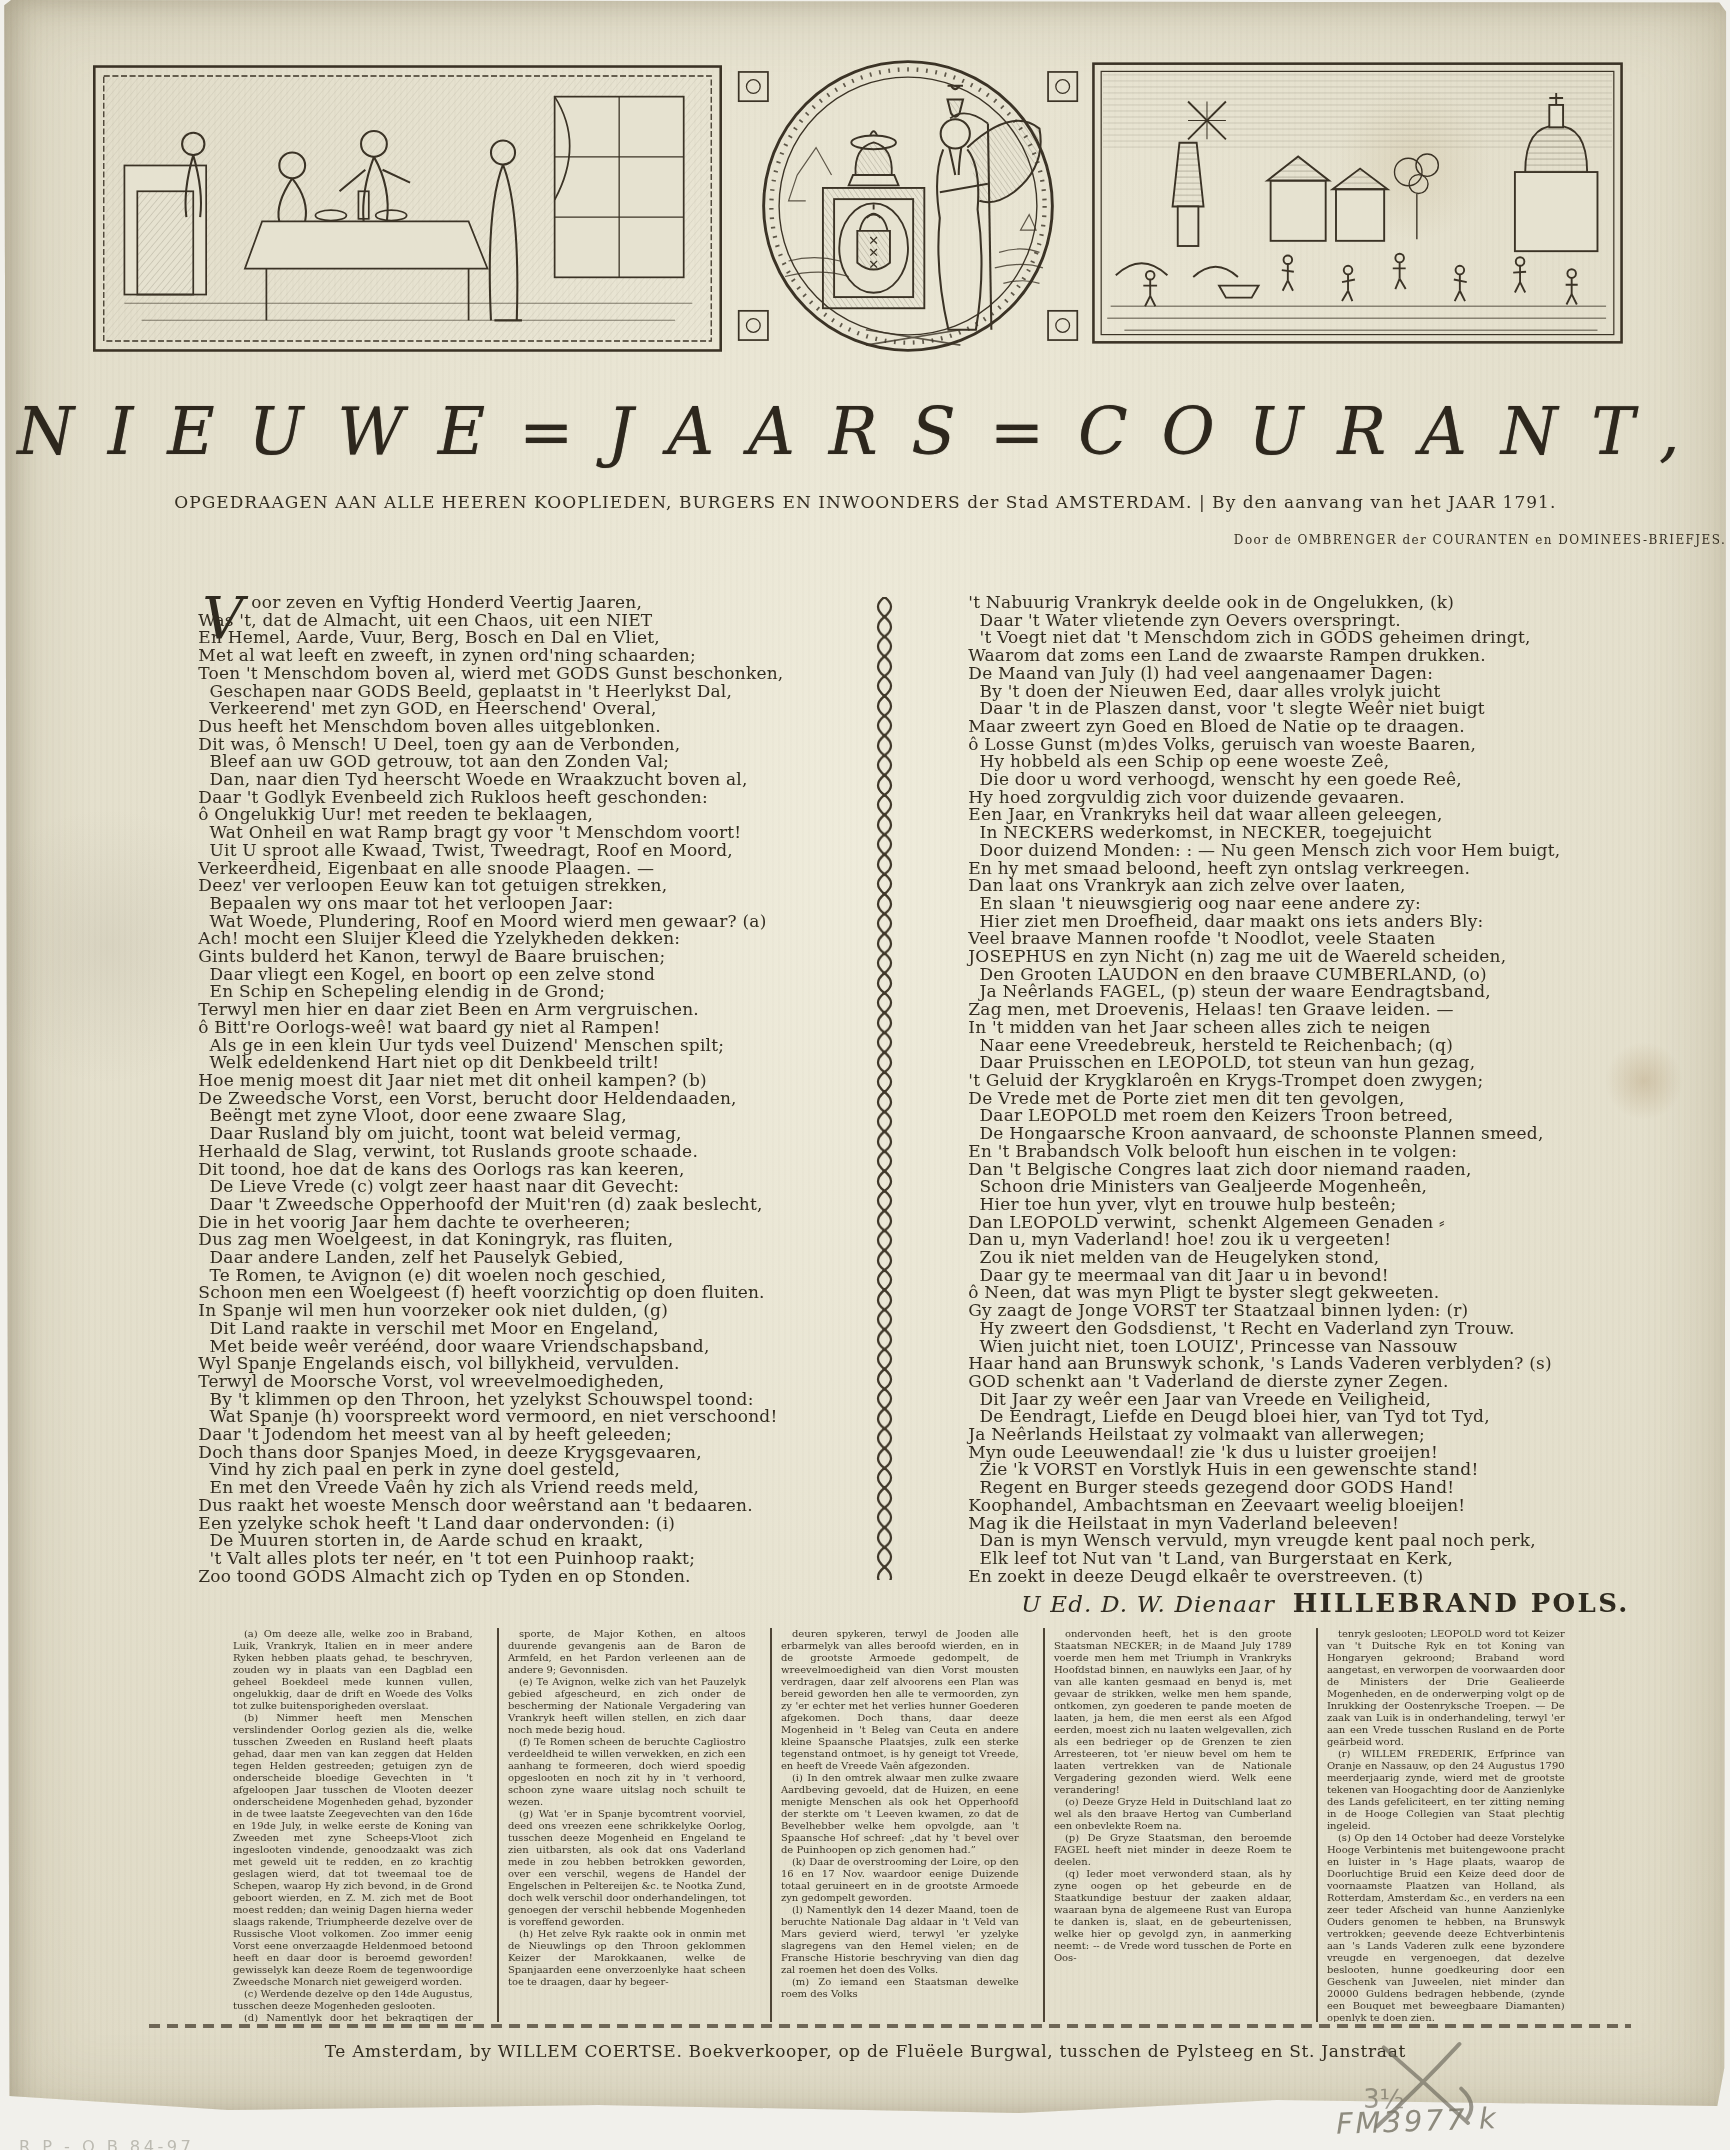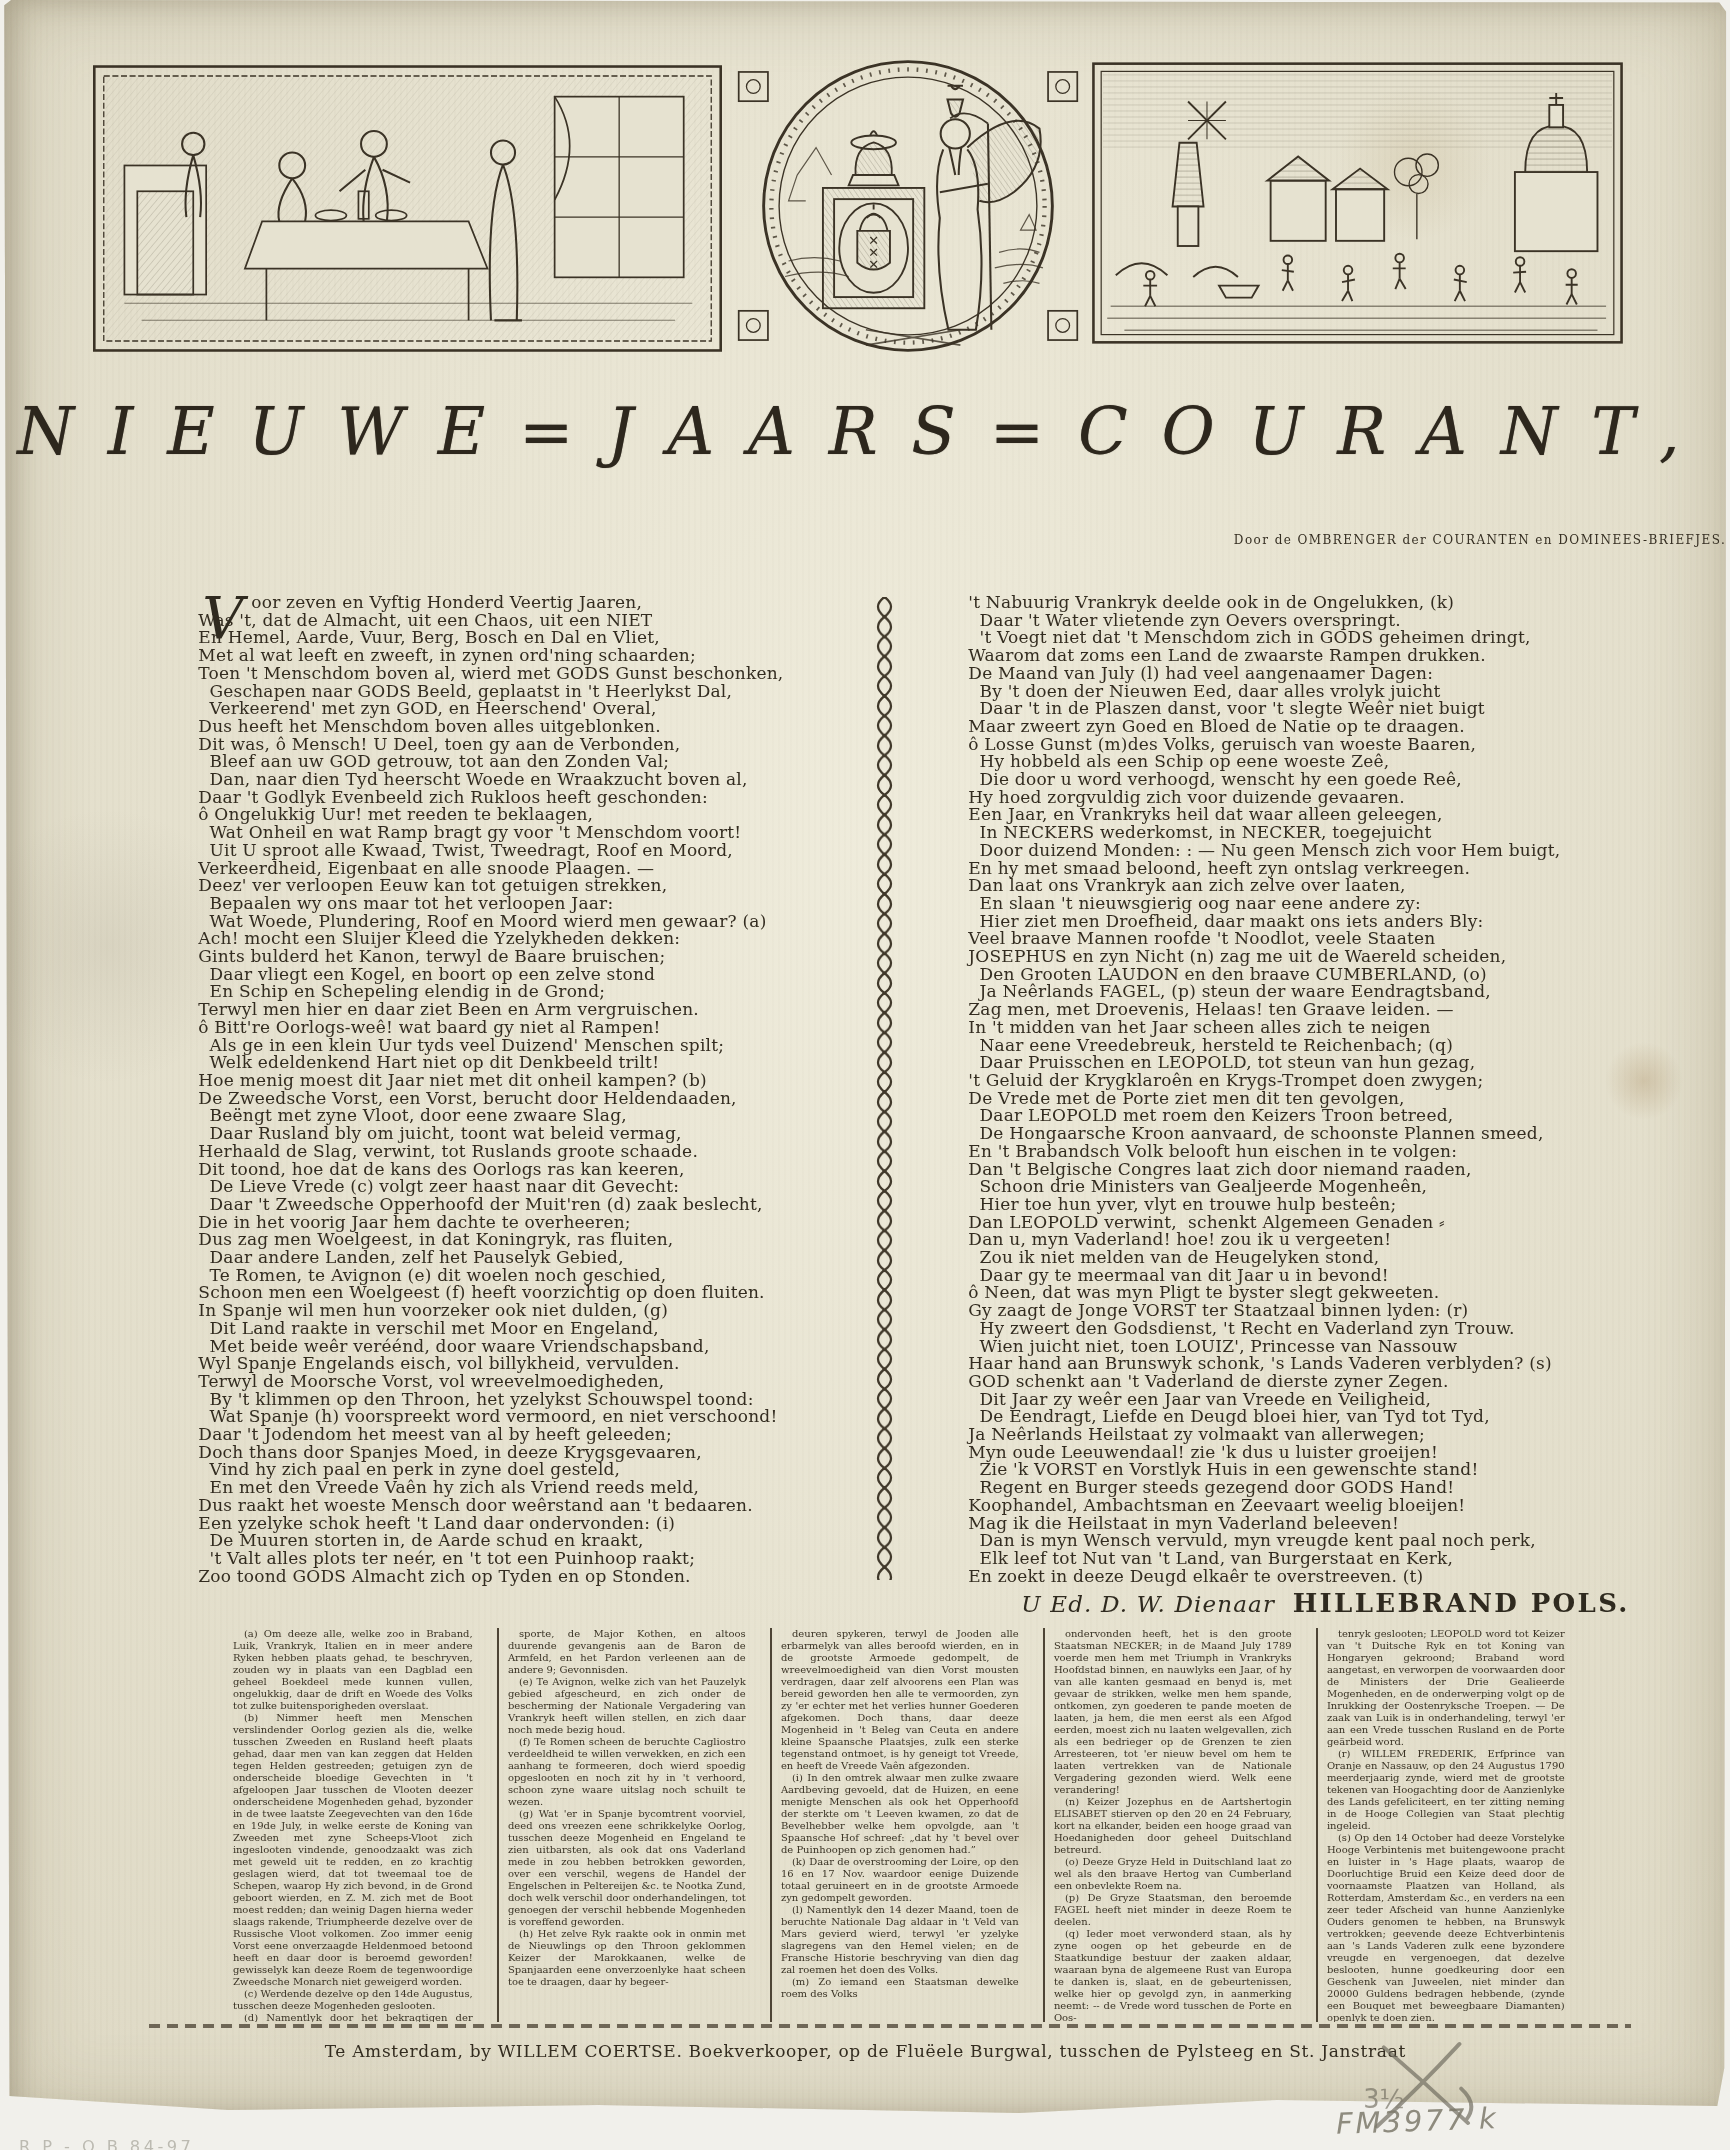--- a/index.html
+++ b/index.html
@@ -272,20 +272,21 @@
               <circle r="5" cy="-18"></circle>
               <line y1="-13" y2="6"></line>
               <path d="M0,6 L-6,18 M0,6 L6,18 M-8,-6 L8,-6"></path>
             </g>
           <path d="M150,262 L196,262 L188,276 L158,276 Z"></path>
         </g>
       </svg>
     </div>
 
     <div class="title">NIEUWE=JAARS=COURANT,</div>
+    <div class="dedication1">OPGEDRAAGEN AAN ALLE HEEREN KOOPLIEDEN, BURGERS EN INWOONDERS der Stad AMSTERDAM. | By den aanvang van het JAAR 1791.</div>
     <div class="dedication2">Door de OMBRENGER der COURANTEN en DOMINEES-BRIEFJES.</div>
 
     <div class="dropcap">V</div>
     <div class="poem-col poem-left">
         <div class="vline">oor zeven en Vyftig Honderd Veertig Jaaren,</div>
         <div class="vline">Was 't, dat de Almacht, uit een Chaos, uit een NIET</div>
         <div class="vline">En Hemel, Aarde, Vuur, Berg, Bosch en Dal en Vliet,</div>
         <div class="vline">Met al wat leeft en zweeft, in zynen ord'ning schaarden;</div>
         <div class="vline">Toen 't Menschdom boven al, wierd met GODS Gunst beschonken,</div>
         <div class="vline">  Geschapen naar GODS Beeld, geplaatst in 't Heerlykst Dal,</div>
@@ -436,21 +437,20 @@
         </div>
       <div class="fn-col">
           <div class="fn-para">deuren spykeren, terwyl de Jooden alle erbarmelyk van alles beroofd wierden, en in de grootste Armoede gedompelt, de wreevelmoedigheid van dien Vorst mousten verdragen, daar zelf alvoorens een Plan was bereid geworden hen alle te vermoorden, zyn zy 'er echter met het verlies hunner Goederen afgekomen. Doch thans, daar deeze Mogenheid in 't Beleg van Ceuta en andere kleine Spaansche Plaatsjes, zulk een sterke tegenstand ontmoet, is hy geneigt tot Vreede, en heeft de Vreede Vaên afgezonden.</div>
           <div class="fn-para">(i) In den omtrek alwaar men zulke zwaare Aardbeving gevoeld, dat de Huizen, en eene menigte Menschen als ook het Opperhoofd der sterkte om 't Leeven kwamen, zo dat de Bevelhebber welke hem opvolgde, aan 't Spaansche Hof schreef: „dat hy 't bevel over de Puinhoopen op zich genomen had.”</div>
           <div class="fn-para">(k) Daar de overstrooming der Loire, op den 16 en 17 Nov. waardoor eenige Duizende totaal geruineert en in de grootste Armoede zyn gedompelt geworden.</div>
           <div class="fn-para">(l) Namentlyk den 14 dezer Maand, toen de beruchte Nationale Dag aldaar in 't Veld van Mars gevierd wierd, terwyl 'er yzelyke slagregens van den Hemel vielen; en de Fransche Historie beschryving van dien dag zal roemen het doen des Volks.</div>
           <div class="fn-para">(m) Zo iemand een Staatsman dewelke roem des Volks</div>
         </div>
       <div class="fn-col">
           <div class="fn-para">ondervonden heeft, het is den groote Staatsman NECKER; in de Maand July 1789 voerde men hem met Triumph in Vrankryks Hoofdstad binnen, en nauwlyks een Jaar, of hy van alle kanten gesmaad en benyd is, met gevaar de strikken, welke men hem spande, ontkomen, zyn goederen te pande moeten de laaten, ja hem, die men eerst als een Afgod eerden, moest zich nu laaten welgevallen, zich als een bedrieger op de Grenzen te zien Arresteeren, tot 'er nieuw bevel om hem te laaten vertrekken van de Nationale Vergadering gezonden wierd. Welk eene verandering!</div>
-          <div class="fn-para">(n) Keizer Jozephus en de Aartshertogin ELISABET stierven op den 20 en 24 February, kort na elkander, beiden een hooge graad van Hoedanigheden door geheel Duitschland betreurd.</div>
           <div class="fn-para">(o) Deeze Gryze Held in Duitschland laat zo wel als den braave Hertog van Cumberland een onbevlekte Roem na.</div>
           <div class="fn-para">(p) De Gryze Staatsman, den beroemde FAGEL heeft niet minder in deeze Roem te deelen.</div>
           <div class="fn-para">(q) Ieder moet verwonderd staan, als hy zyne oogen op het gebeurde en de Staatkundige bestuur der zaaken aldaar, waaraan byna de algemeene Rust van Europa te danken is, slaat, en de gebeurtenissen, welke hier op gevolgd zyn, in aanmerking neemt: -- de Vrede word tusschen de Porte en Oos-</div>
         </div>
       <div class="fn-col">
           <div class="fn-para">tenryk geslooten; LEOPOLD word tot Keizer van 't Duitsche Ryk en tot Koning van Hongaryen gekroond; Braband word aangetast, en verworpen de voorwaarden door de Ministers der Drie Gealieerde Mogenheden, en de onderwerping volgt op de Inrukking der Oostenryksche Troepen. — De zaak van Luik is in onderhandeling, terwyl 'er aan een Vrede tusschen Rusland en de Porte geärbeid word.</div>
           <div class="fn-para">(r) WILLEM FREDERIK, Erfprince van Oranje en Nassauw, op den 24 Augustus 1790 meerderjaarig zynde, wierd met de grootste tekenen van Hoogachting door de Aanzienlyke des Lands gefeliciteert, en ter zitting neming in de Hooge Collegien van Staat plechtig ingeleid.</div>
           <div class="fn-para">(s) Op den 14 October had deeze Vorstelyke Hooge Verbintenis met buitengewoone pracht en luister in 's Hage plaats, waarop de Doorluchtige Bruid een Keize deed door de voornaamste Plaatzen van Holland, als Rotterdam, Amsterdam &amp;c., en verders na een zeer teder Afscheid van hunne Aanzienlyke Ouders genomen te hebben, na Brunswyk vertrokken; geevende deeze Echtverbintenis aan 's Lands Vaderen zulk eene byzondere vreugde en vergenoegen, dat dezelve beslooten, hunne goedkeuring door een Geschenk van Juweelen, niet minder dan 20000 Guldens bedragen hebbende, (zynde een Bouquet met beweegbaare Diamanten) openlyk te doen zien.</div>
           <div class="fn-para">(t) Dit is de Harte-Wensch van alle die het Vaderland beminnen en het welzyn daarvan behartigen. Ach! dat by het einde van 't verloopen Jaar alle twisten, tweedrachten en verdeeldheden mocht ophouden, dan zal het Nieuwe Jaar eene Nieuwe Vreede aan alle oprechte Nederlanders verzekeren; het zy zoo.</div>
         </div>

